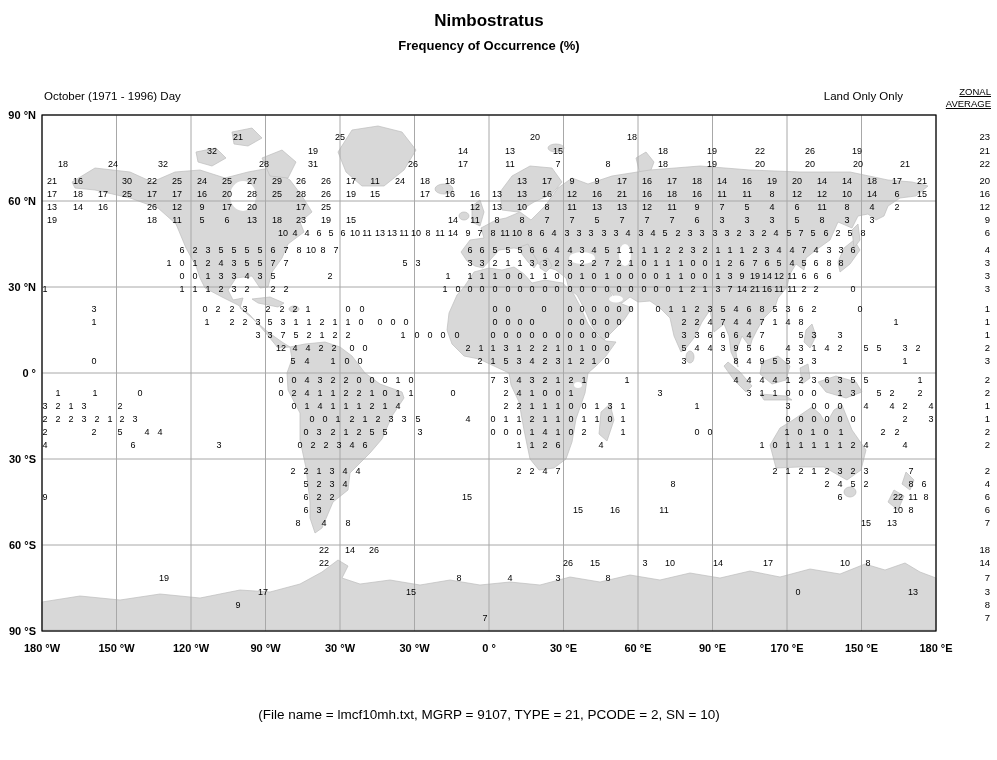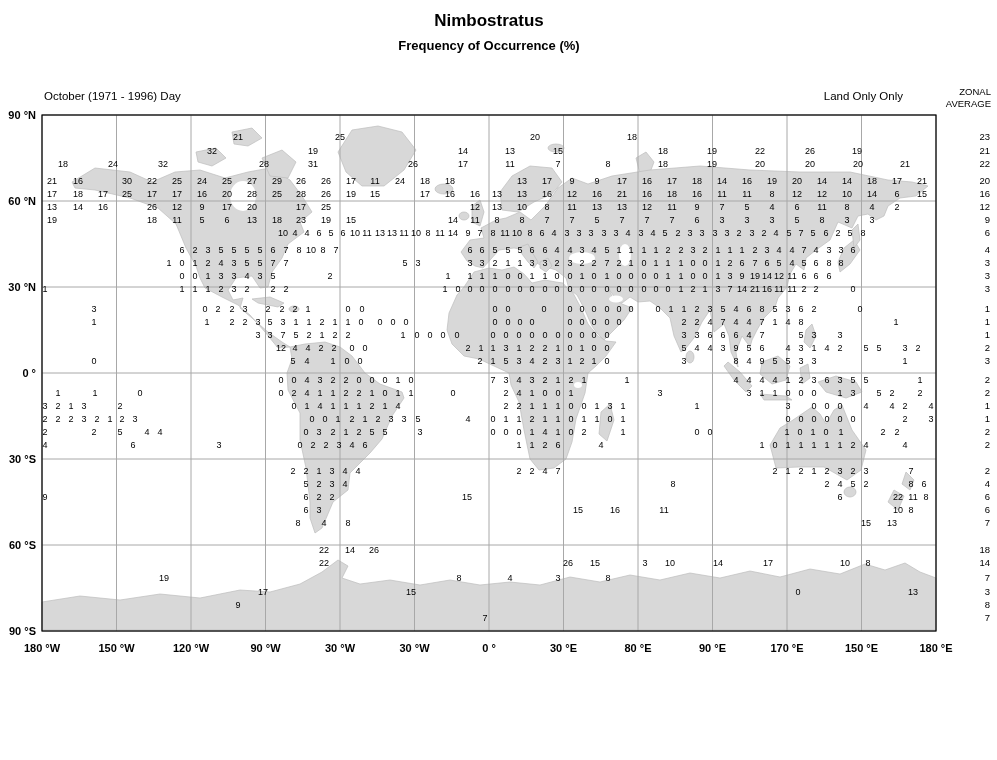--- a/index.html
+++ b/index.html
@@ -2,21 +2,21 @@
 <html><head>
 <meta charset="utf-8">
 <style>
   html,body{margin:0;padding:0;background:#fff;}
   .screen{position:relative;width:997px;height:760px;background:#ffffff;overflow:hidden;
           font-family:"Liberation Sans",sans-serif;color:#000;}
   .abs{position:absolute;}
   .title{font-size:17px;font-weight:bold;text-align:center;}
   .subtitle{font-size:13px;font-weight:bold;text-align:center;}
   .hdr{font-size:11.5px;}
-  .zonal-hdr{font-size:9.5px;text-align:right;line-height:12px;}
+  .zonal-hdr{font-size:9.5px;text-align:right;line-height:12px;text-decoration:underline;}
   .cell{position:absolute;font-size:9px;line-height:10px;transform:translateX(-50%);white-space:nowrap;}
   .zonal{position:absolute;font-size:9.5px;line-height:10px;width:34px;text-align:right;}
   .latlab{position:absolute;font-size:11px;font-weight:bold;width:52px;text-align:right;white-space:nowrap;}
   .lonlab{position:absolute;font-size:11px;font-weight:bold;transform:translateX(-50%);white-space:nowrap;}
   .footer1{font-size:11px;text-align:center;white-space:pre;}
   .footer2{font-size:13.5px;text-align:center;white-space:pre;}
   svg{position:absolute;left:0;top:0;}
 </style>
 </head>
 <body>
@@ -110,21 +110,21 @@
     </div>
   <div id="lon-labels">
       <span class="lonlab" style="left: 42px; top: 642px;">180 °W</span>
       <span class="lonlab" style="left: 116.5px; top: 642px;">150 °W</span>
       <span class="lonlab" style="left: 191px; top: 642px;">120 °W</span>
       <span class="lonlab" style="left: 265.5px; top: 642px;">90 °W</span>
       <span class="lonlab" style="left: 340px; top: 642px;">30 °W</span>
       <span class="lonlab" style="left: 414.5px; top: 642px;">30 °W</span>
       <span class="lonlab" style="left: 489px; top: 642px;">0 °</span>
       <span class="lonlab" style="left: 563.5px; top: 642px;">30 °E</span>
-      <span class="lonlab" style="left: 638px; top: 642px;">80 °E</span>
+      <span class="lonlab" style="left: 638px; top: 642px;">60 °E</span>
       <span class="lonlab" style="left: 712.5px; top: 642px;">90 °E</span>
       <span class="lonlab" style="left: 787px; top: 642px;">170 °E</span>
       <span class="lonlab" style="left: 861.5px; top: 642px;">150 °E</span>
       <span class="lonlab" style="left: 936px; top: 642px;">180 °E</span>
     </div>
   <div id="cells">
       <span class="cell" style="left: 238px; top: 132px;">21</span>
       <span class="cell" style="left: 340px; top: 132px;">25</span>
       <span class="cell" style="left: 535px; top: 132px;">20</span>
       <span class="cell" style="left: 632px; top: 132px;">18</span>
@@ -954,14 +954,15 @@
       <span class="zonal" style="left: 956px; top: 505px;">6</span>
       <span class="zonal" style="left: 956px; top: 518px;">7</span>
       <span class="zonal" style="left: 956px; top: 545px;">18</span>
       <span class="zonal" style="left: 956px; top: 558px;">14</span>
       <span class="zonal" style="left: 956px; top: 573px;">7</span>
       <span class="zonal" style="left: 956px; top: 587px;">3</span>
       <span class="zonal" style="left: 956px; top: 600px;">8</span>
       <span class="zonal" style="left: 956px; top: 613px;">7</span>
     </div>
 
+  <div class="abs footer2" style="left:42px;top:707px;width:894px;">(File name = lmcf10mh.txt, MGRP = 9107, TYPE = 21, PCODE = 2, SN = 10)</div>
 
 </div>
 
 </body></html>

